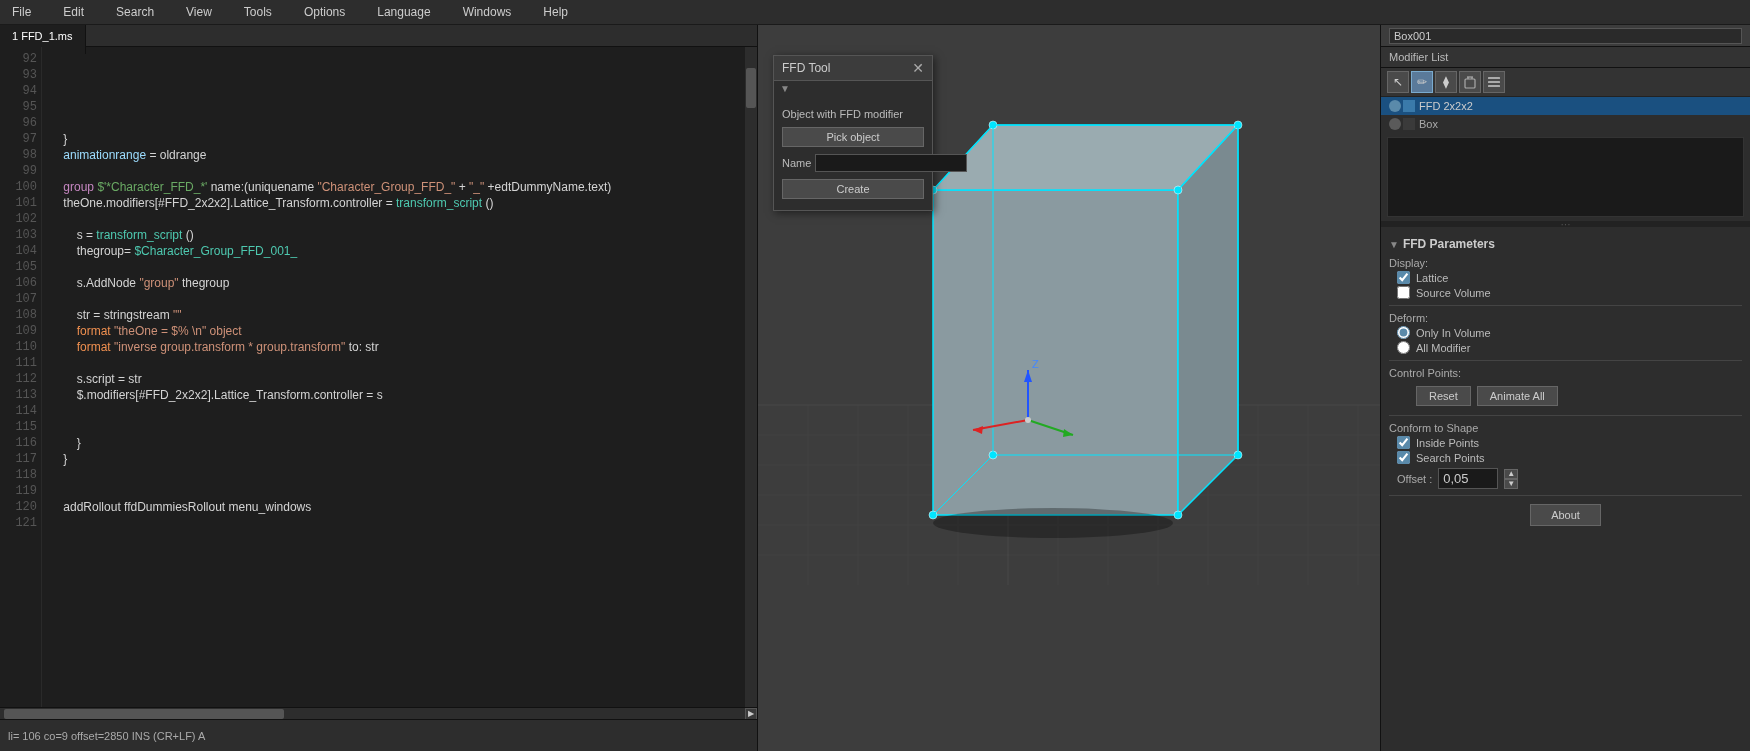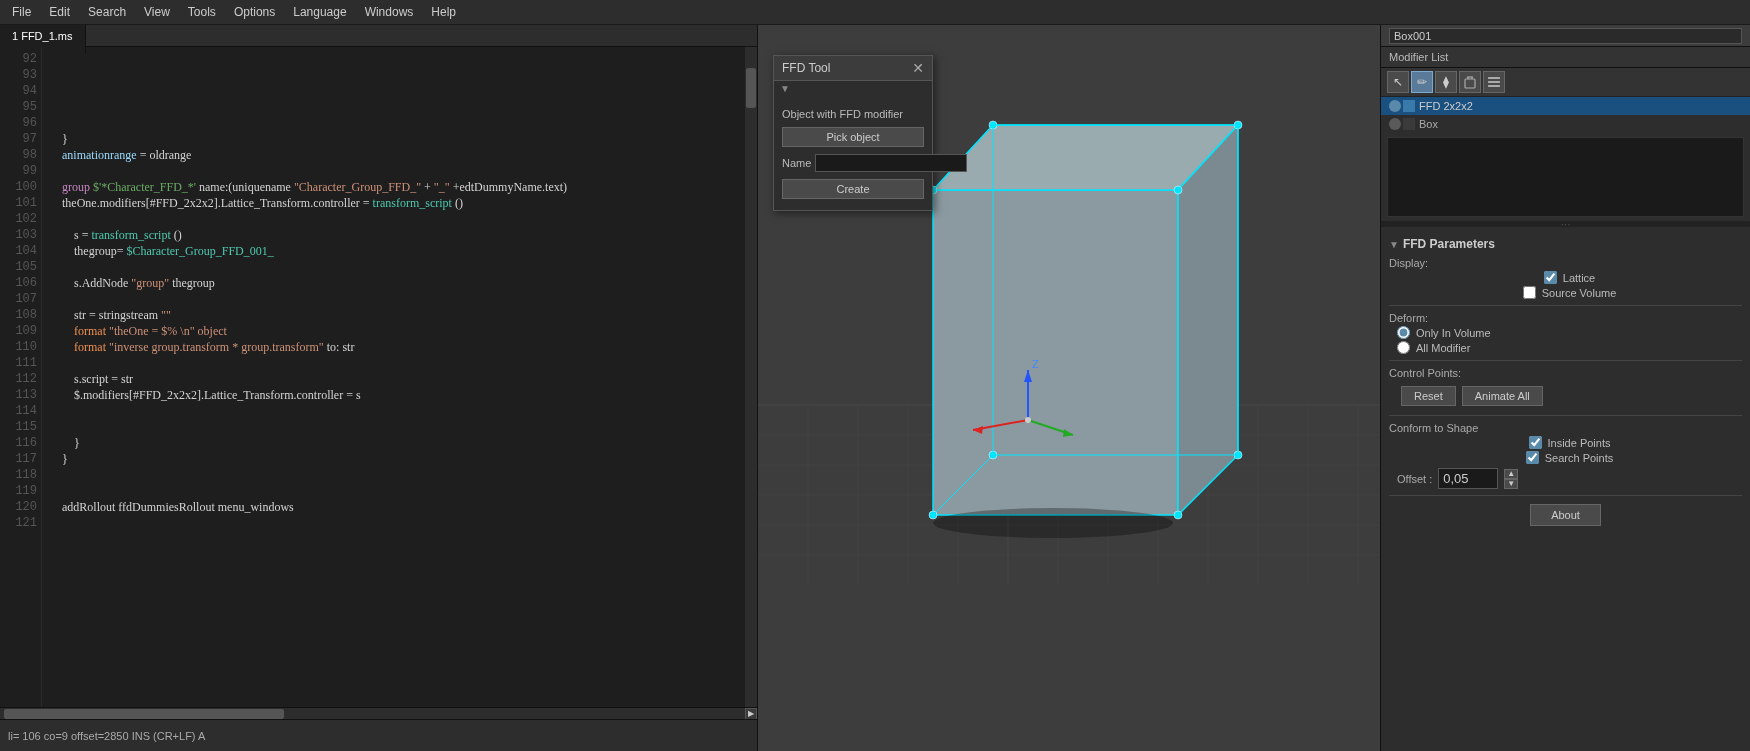--- a/index.html
+++ b/index.html
@@ -15,21 +15,21 @@
       flex-direction: column;
     }
 
     
     #menu-bar {
       background: #2d2d2d;
       height: 21px;
       display: flex;
       align-items: center;
       padding: 12px 4px;
-      gap: 2px;
+      gap: 16px;
       border-bottom: 1px solid #1a1a1a;
       flex-shrink: 0;
     }
     .menu-item {
       padding: 2px 8px;
       cursor: pointer;
       color: #ccc;
       font-size: 12px;
     }
 
@@ -89,21 +89,21 @@
       line-height: 16px;
       padding: 4px 4px 4px 4px;
       text-align: right;
       overflow: hidden;
       flex-shrink: 0;
       border-right: 1px solid #2a2a2a;
     }
 
     #code-content {
       flex: 1;
-      font-family: Liberation Serif, serif;
+      font-family: Liberation Sans, sans-serif;
       font-size: 12px;
       line-height: 16px;
       padding: 4px 8px;
       overflow: hidden;
       white-space: pre;
       color: #d4d4d4;
     }
 
     #scrollbar-v {
       width: 12px;
@@ -341,21 +341,20 @@
       font-size: 11px;
       margin: 4px 0 2px 0;
     }
 
     .checkbox-row {
       display: flex;
       align-items: center;
       gap: 6px;
       margin: 2px 0;
       padding-left: 8px;
-      justify-content: center;
     }
     .checkbox-row input[type="checkbox"] {
       accent-color: #5a8aaa;
     }
     .checkbox-row label {
       color: #bbb;
       font-size: 11px;
     }
 
     .radio-row {
@@ -379,21 +378,21 @@
       color: #ccc;
       padding: 3px 12px;
       font-size: 11px;
       cursor: pointer;
       margin: 3px 0;
     }
 
     .param-btn-row {
       display: flex;
       gap: 6px;
-      margin: 4px 0;
+      margin: 4px 15px;
       padding-left: 12px;
     }
 
     .offset-row {
       display: flex;
       align-items: center;
       gap: 6px;
       margin: 4px 0;
       padding-left: 8px;
     }

